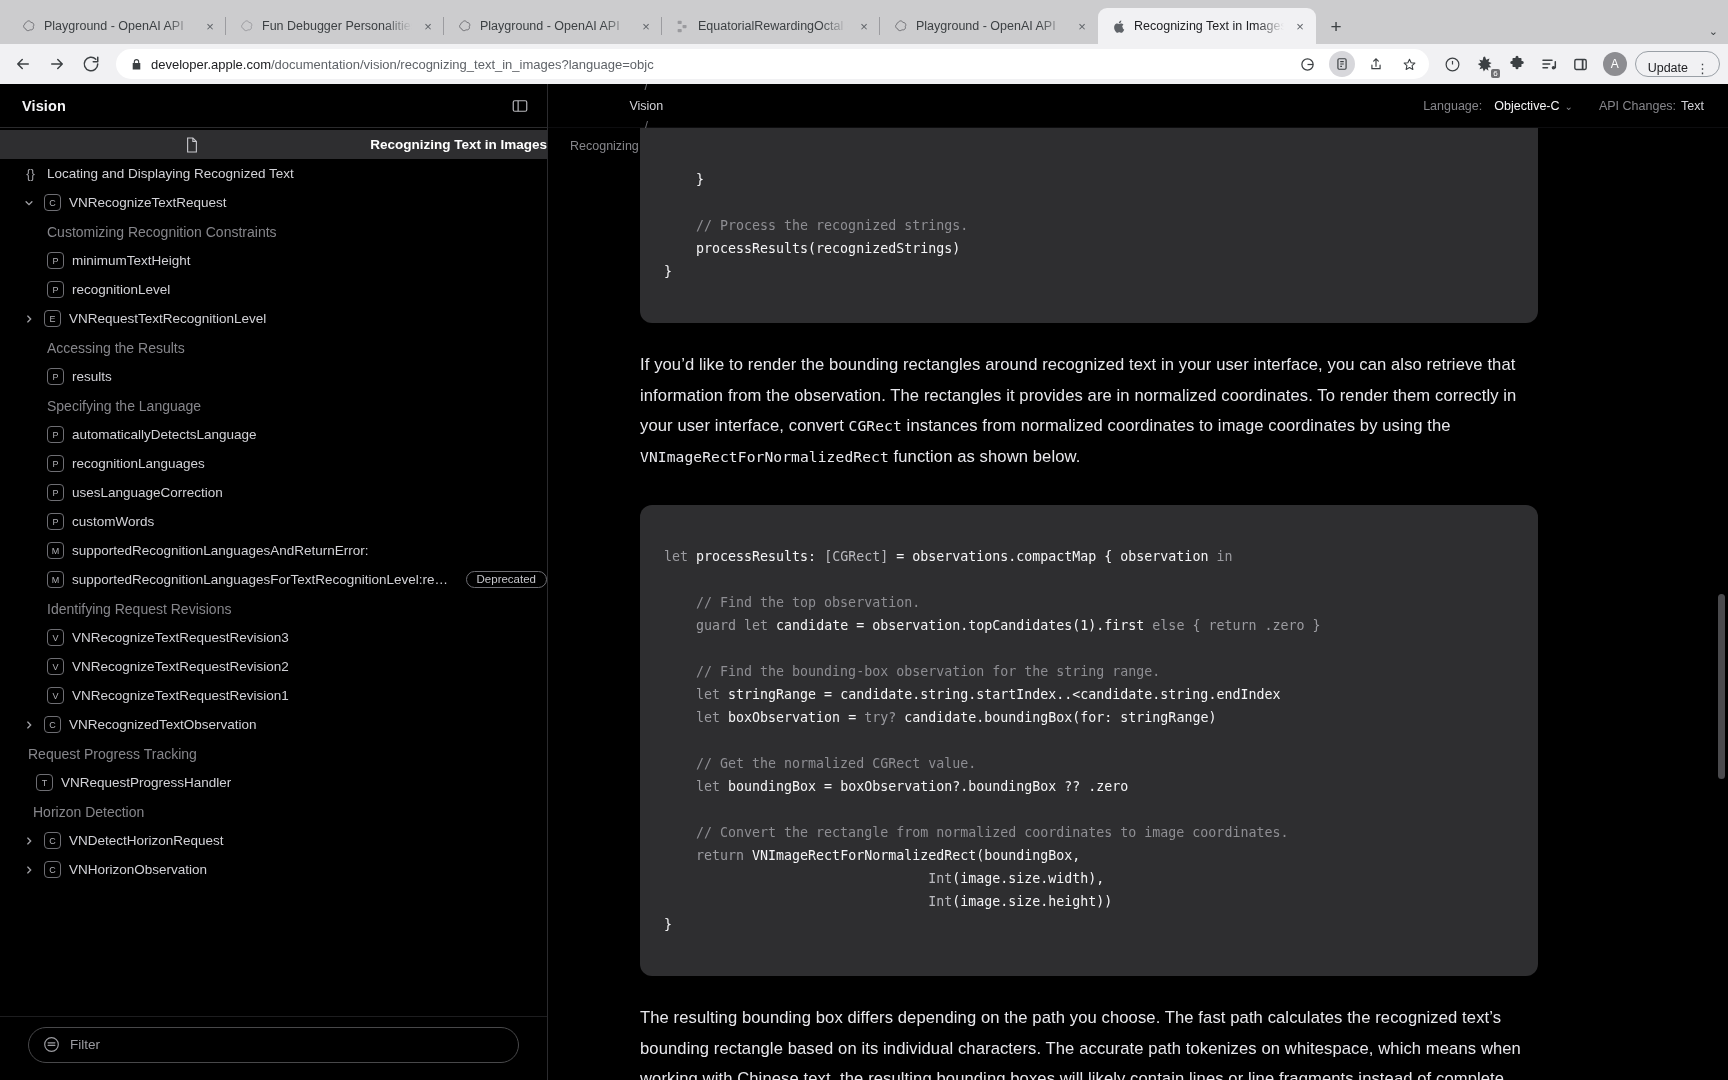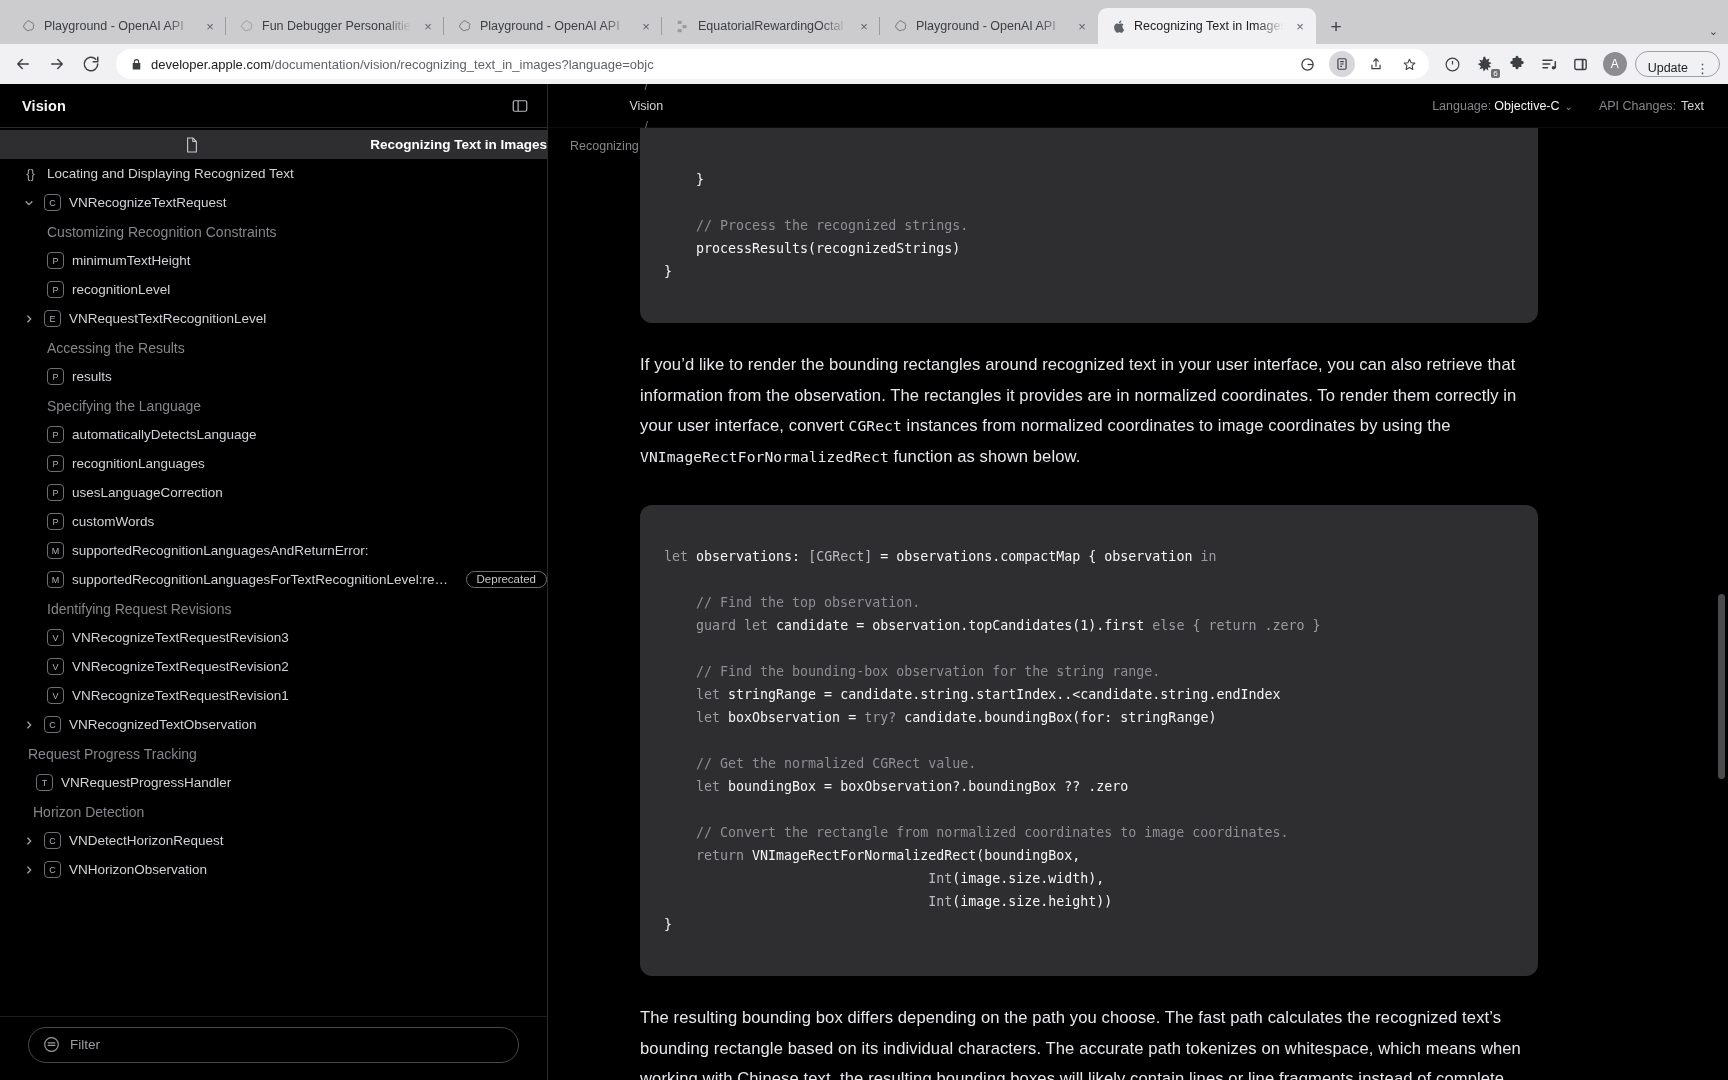--- a/index.html
+++ b/index.html
@@ -253,21 +253,21 @@
     display: flex; align-items: center;
     padding: 0 24px 0 22px;
     border-bottom: 1px solid #0d0d0f;
     font-size: 12.5px;
   }
   .crumbs { color: #d2d2d7; display: flex; gap: 6px; align-items: center; flex-direction: column; }
   .crumbs .sep { color: #6e6e73; }
   .crumbs .cur { color: #86868b; }
   .crumb-right { margin-left: auto; display: flex; align-items: center; gap: 26px; font-size: 12.5px; }
   .lang-label { color: #86868b; }
-  .lang-val { color: #f5f5f7; margin-left: 3px; }
+  .lang-val { color: #f5f5f7; margin-left: 12px; }
   .lang-caret { color: #86868b; margin-left: 5px; font-size: 10px; }
   .api-changes .v { color: #d2d2d7; margin-left: 5px; }
 
   .doc {
     flex: 1 1 auto;
     padding: 0 0 0 0;
     overflow: hidden;
     position: relative;
   }
   .doc-inner { padding: 0 190px 0 92px; max-width: 100%; }
@@ -664,21 +664,21 @@
 <span class="ln">    }</span>
 <span class="ln"></span>
 <span class="ln cmt">    // Process the recognized strings.</span>
 <span class="ln">    processResults(recognizedStrings)</span>
 <span class="ln">}</span>
           </div>
 
           <p class="body"><span>If you’d like to render the bounding rectangles around recognized text in your user interface, you can also retrieve that information from the observation. The rectangles it provides are in normalized coordinates. To render them correctly in your user interface, convert </span><code class="inline">CGRect</code><span> instances from normalized coordinates to image coordinates by using the </span><code class="inline">VNImageRectForNormalizedRect</code><span> function as shown below.</span></p>
 
           <div class="codeblock mt32" style="margin-top:33px;">
-<span class="ln"><span class="kw">let</span><span> observations: </span><span class="type">[CGRect]</span><span> = observations.compactMap { observation </span><span class="kw">in</span></span>
+<span class="ln"><span class="kw">let</span><span> processResults: </span><span class="type">[CGRect]</span><span> = observations.compactMap { observation </span><span class="kw">in</span></span>
 <span class="ln"></span>
 <span class="ln cmt">    // Find the top observation.</span>
 <span class="ln"><span class="kw">    guard</span><span class="kw"> let</span><span> candidate = observation.topCandidates(1).first </span><span class="kw">else</span><span class="kw"> { return .zero }</span></span>
 <span class="ln"></span>
 <span class="ln cmt">    // Find the bounding-box observation for the string range.</span>
 <span class="ln"><span class="kw">    let</span><span> stringRange = candidate.string.startIndex..&lt;candidate.string.endIndex</span></span>
 <span class="ln"><span class="kw">    let</span><span> boxObservation = </span><span class="kw">try?</span><span> candidate.boundingBox(for: stringRange)</span></span>
 <span class="ln"></span>
 <span class="ln cmt">    // Get the normalized CGRect value.</span>
 <span class="ln"><span class="kw">    let</span><span> boundingBox = boxObservation?.boundingBox ?? .zero</span></span>

